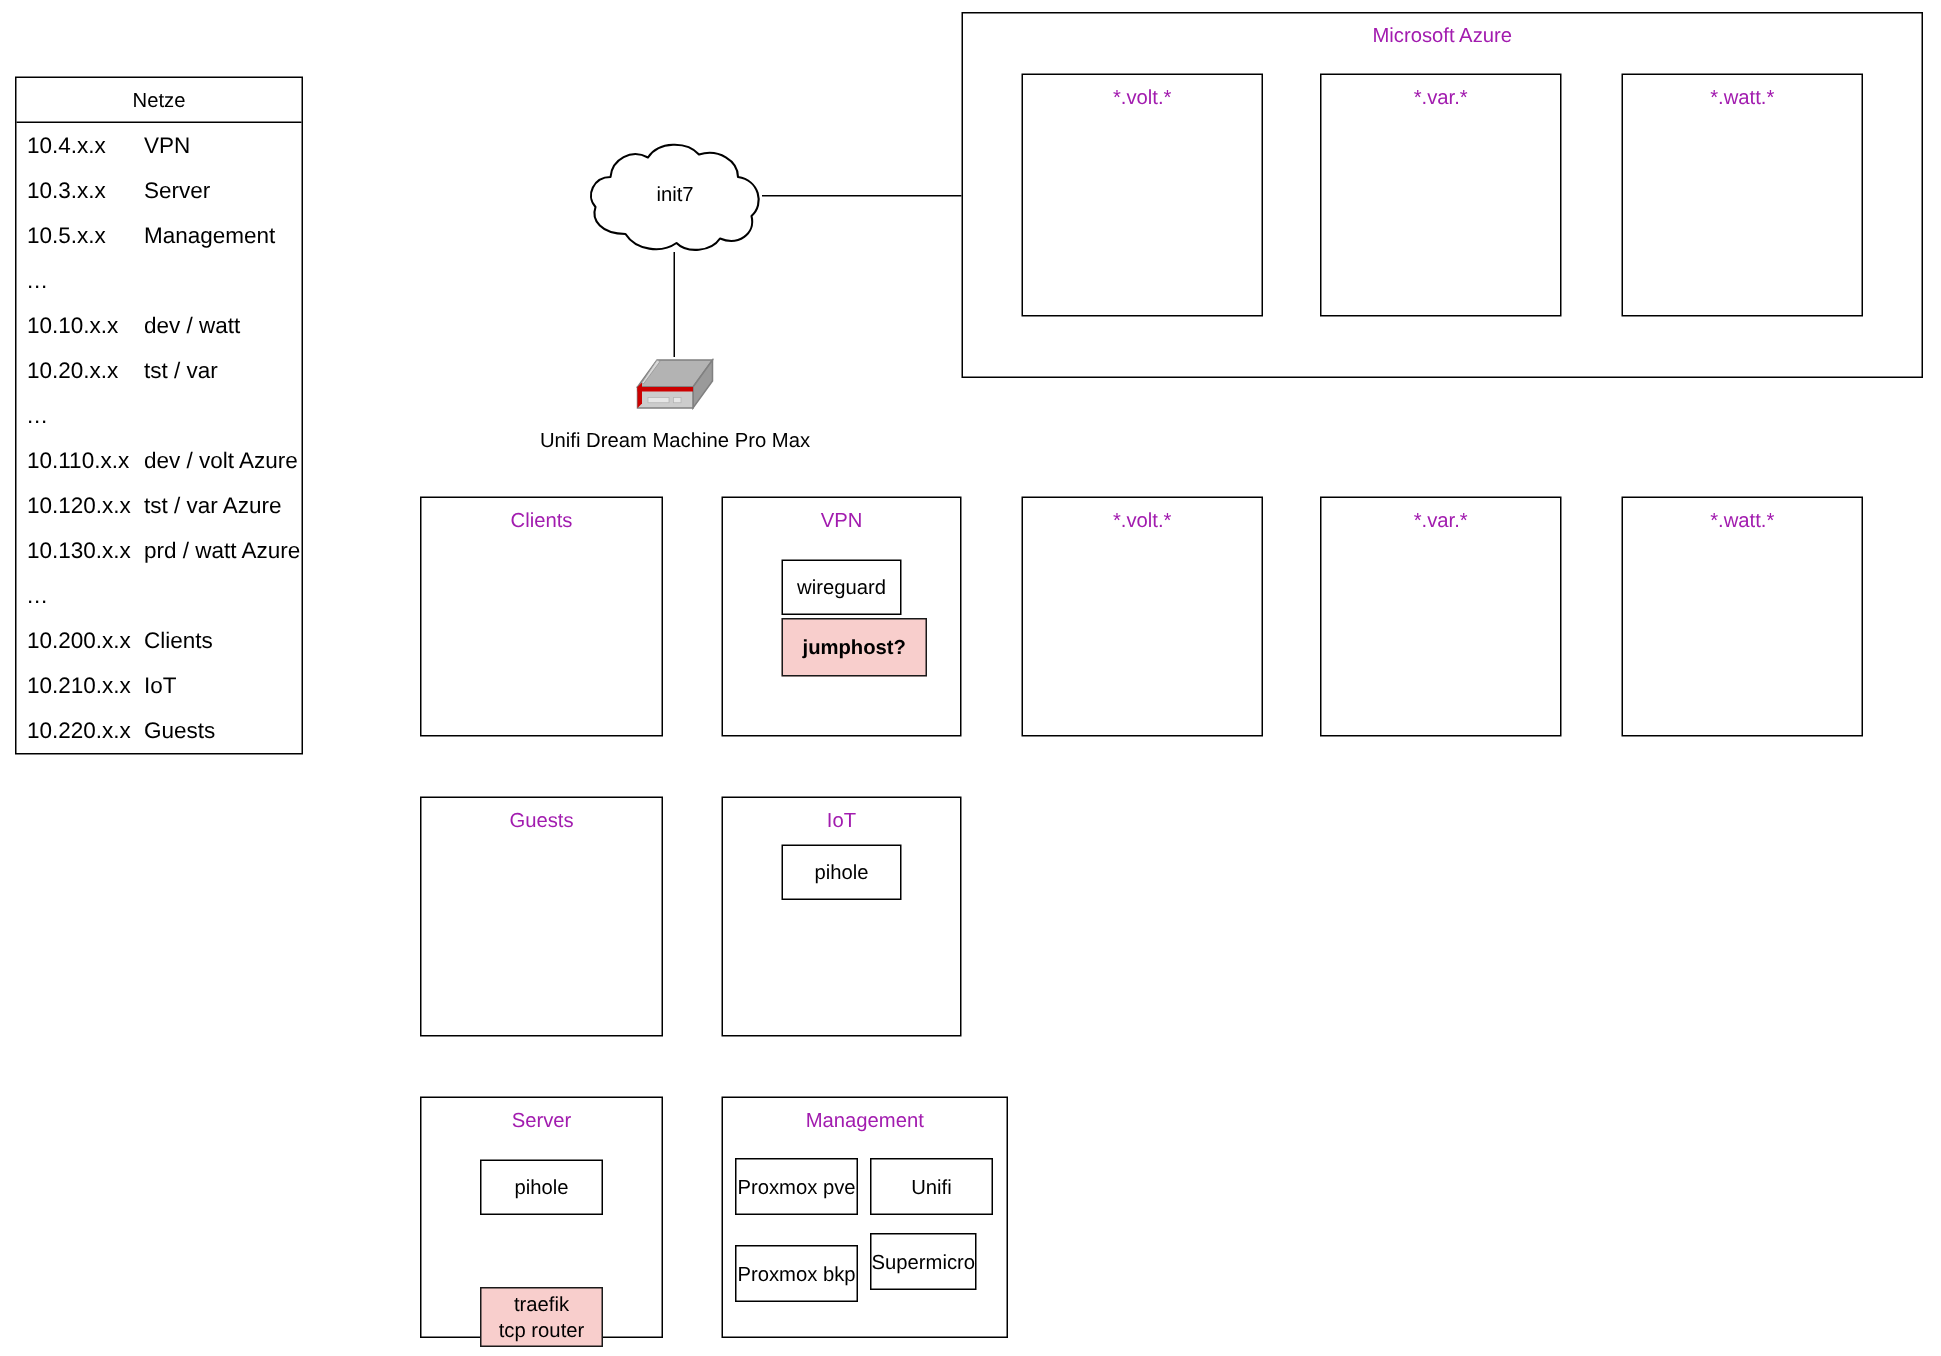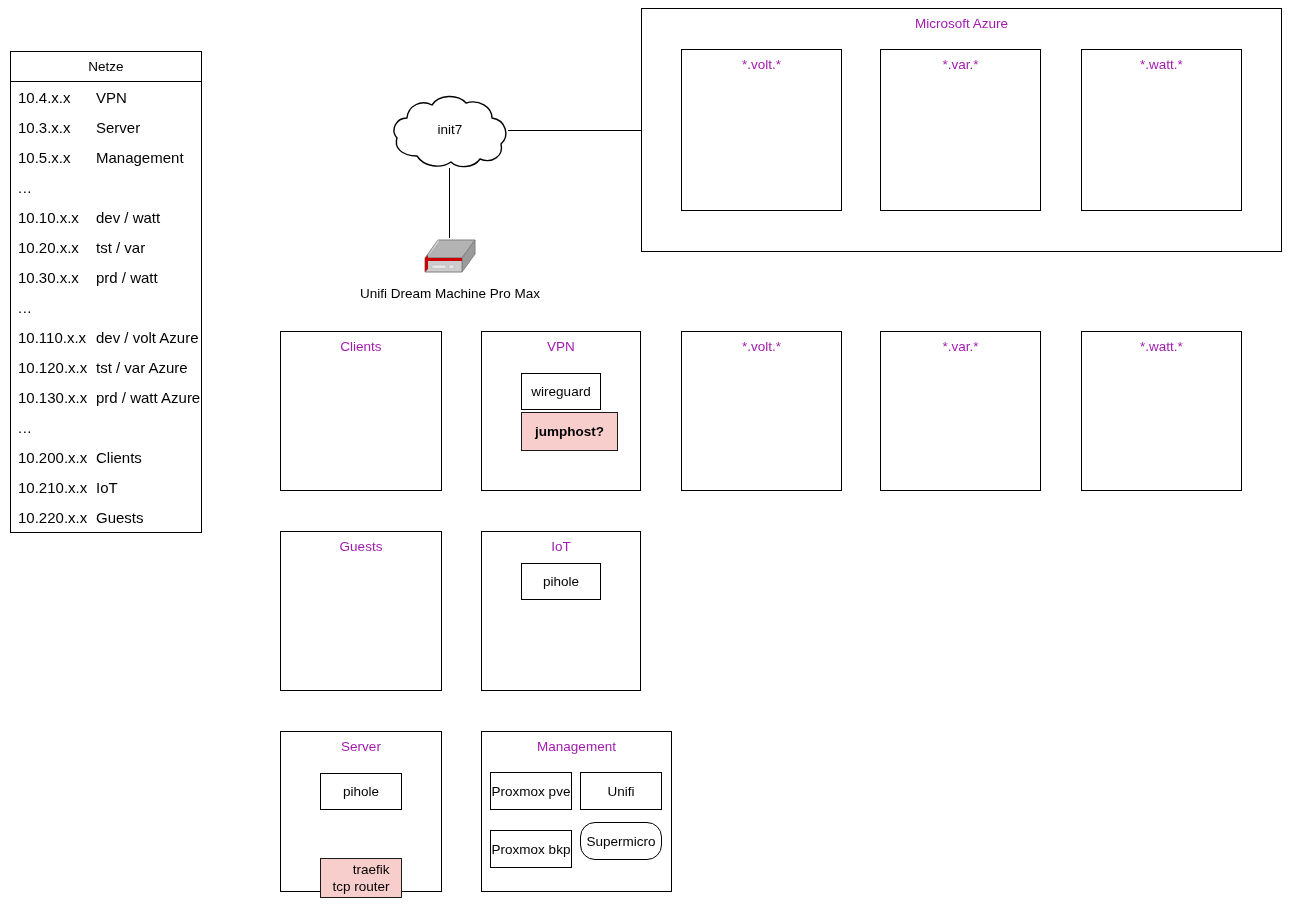--- a/index.html
+++ b/index.html
@@ -39,21 +39,21 @@
     color: #a21caf;
   }
   .node {
     position: absolute;
     box-sizing: border-box;
     border: 1.4px solid #000000;
     background: #ffffff;
     display: flex;
     align-items: center;
     justify-content: center;
-    text-align: right;
+    text-align: center;
     font-size: 13.5px;
     line-height: 17px;
     white-space: pre-line;
   }
   .node.highlight {
     background: #f8cecc;
     border-color: #1a1a1a;
   }
 
   
@@ -155,24 +155,20 @@
           <span class="netze-cidr">...</span>
           <span class="netze-name"></span>
         </div>
         <div class="netze-row">
           <span class="netze-cidr">10.10.x.x</span>
           <span class="netze-name">dev / watt</span>
         </div>
         <div class="netze-row">
           <span class="netze-cidr">10.20.x.x</span>
           <span class="netze-name">tst / var</span>
-        </div>
-        <div class="netze-row">
-          <span class="netze-cidr">10.30.x.x</span>
-          <span class="netze-name">prd / watt</span>
         </div>
         <div class="netze-row ellipsis">
           <span class="netze-cidr">...</span>
           <span class="netze-name"></span>
         </div>
         <div class="netze-row">
           <span class="netze-cidr">10.110.x.x</span>
           <span class="netze-name">dev / volt Azure</span>
         </div>
         <div class="netze-row">
@@ -291,15 +287,15 @@
   <div class="node" style="left:320px; top:773px; width:82px; height:37px;">pihole</div>
   <div class="node highlight" style="left:320px; top:822px; width:82px; height:40px;margin-top:36px;">traefik
 tcp router</div>
 
   <div class="box" style="left:481px; top:731px; width:191px; height:161px;">
     <div class="box-title">Management</div>
   </div>
   <div class="node" style="left:490px; top:772px; width:82px; height:38px;">Proxmox pve</div>
   <div class="node" style="left:580px; top:772px; width:82px; height:38px;">Unifi</div>
   <div class="node" style="left:490px; top:830px; width:82px; height:38px;">Proxmox bkp</div>
-  <div class="node" style="left:580px; top:822px; width:82px; height:38px;border-radius:15px;">Supermicro</div>
+  <div class="node" style="left:580px; top:822px; width:71px; height:38px;">Supermicro</div>
 
 </div>
 
 </body></html>

